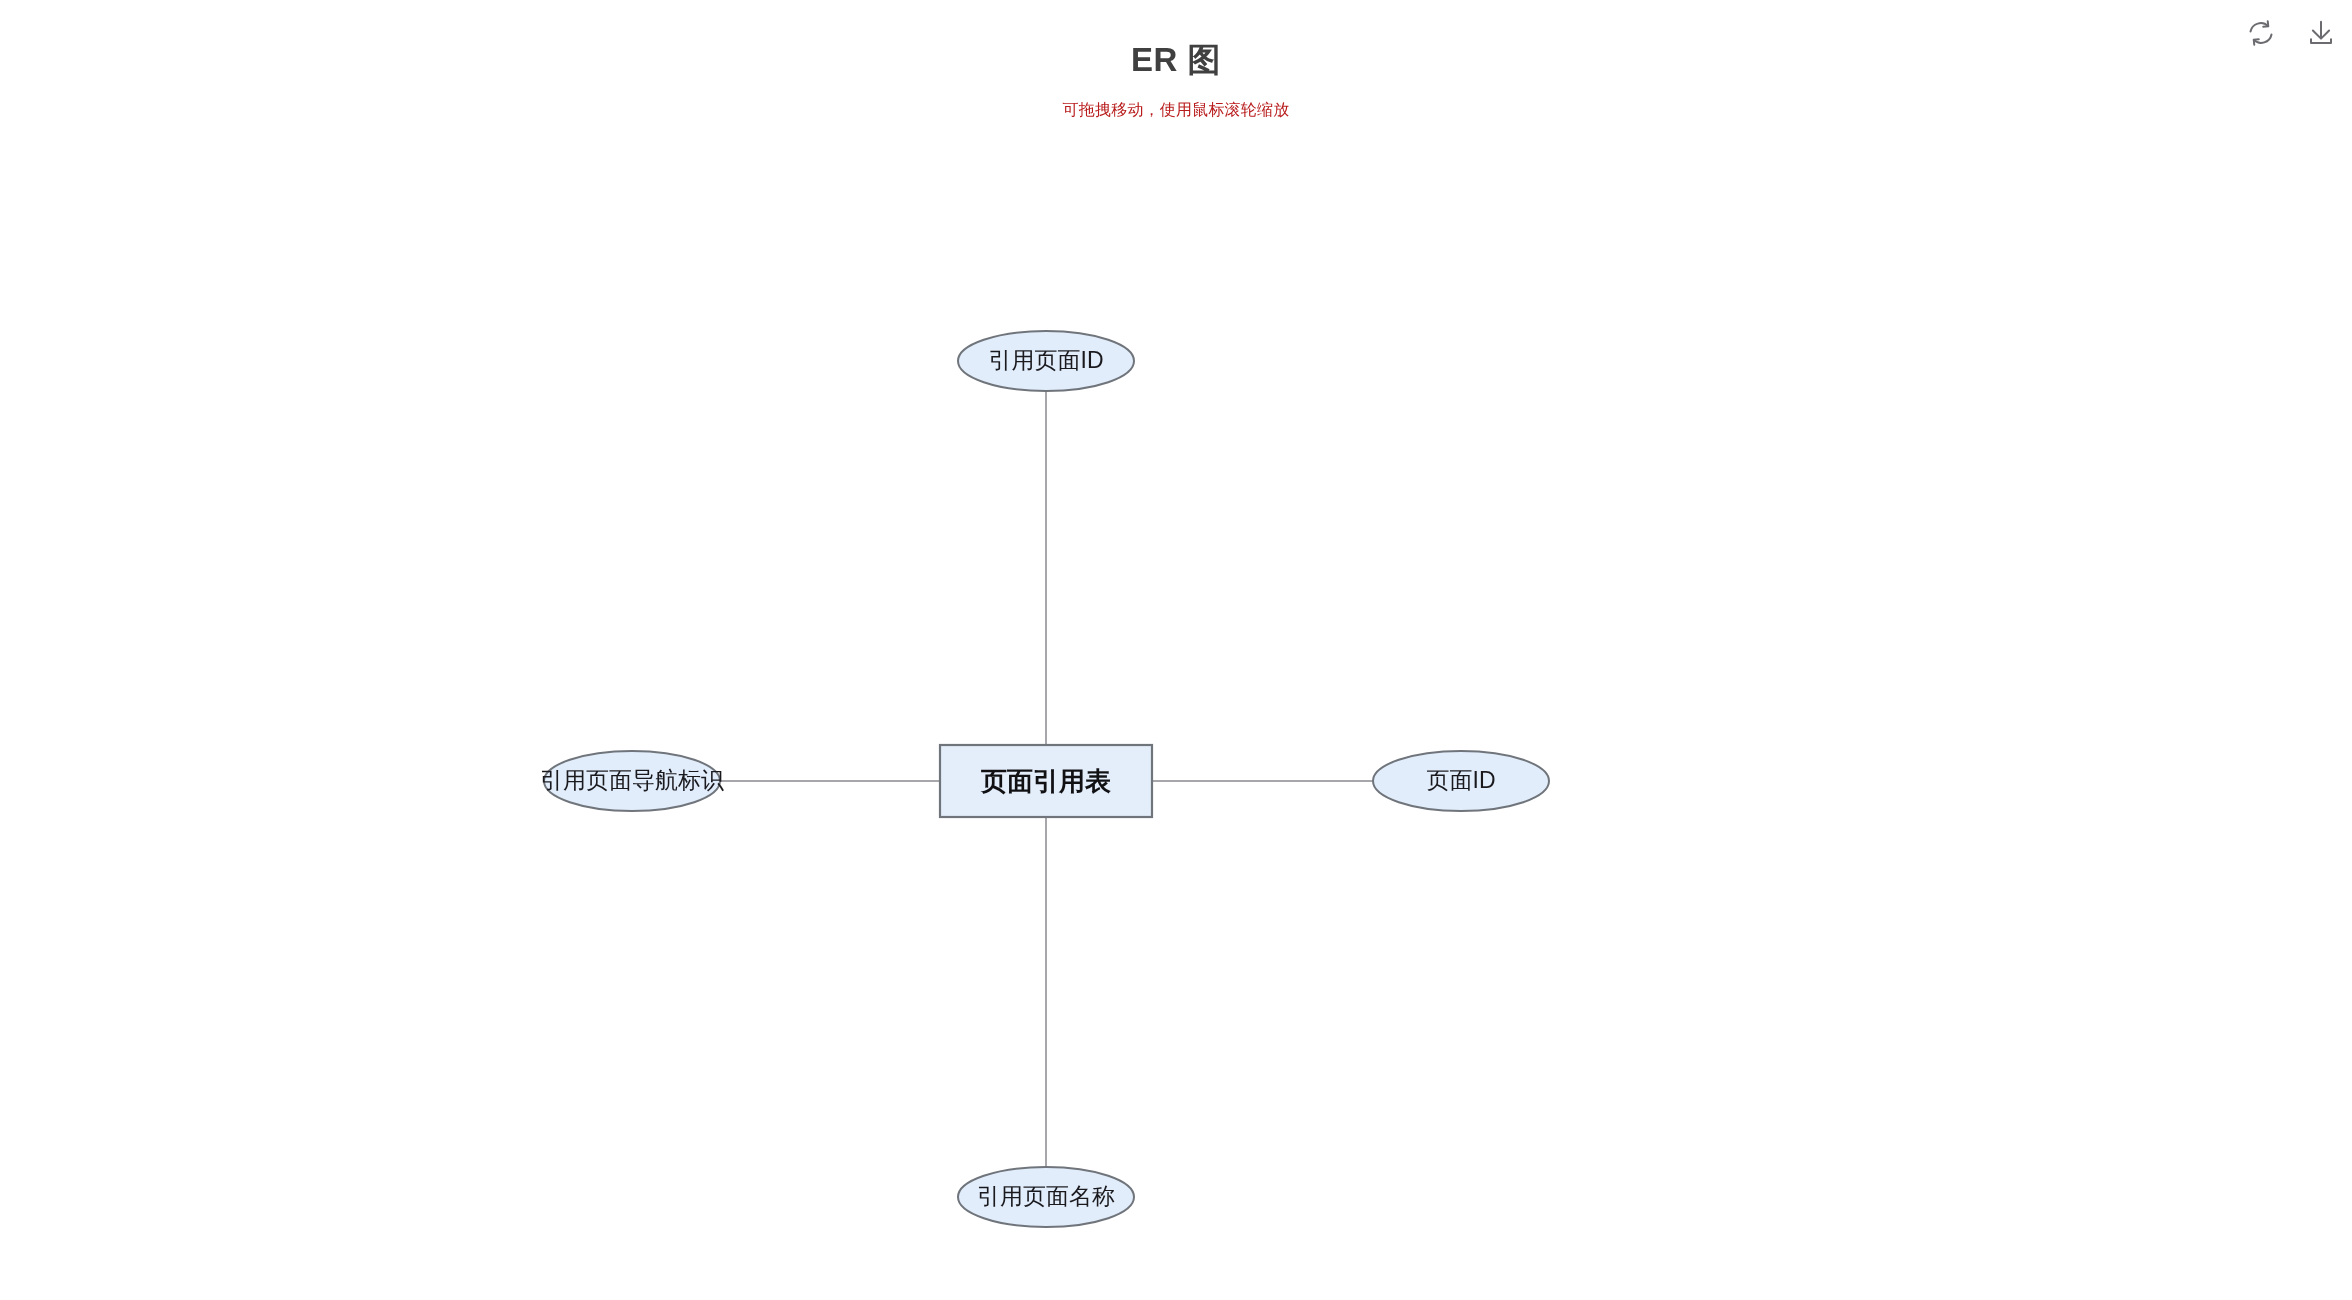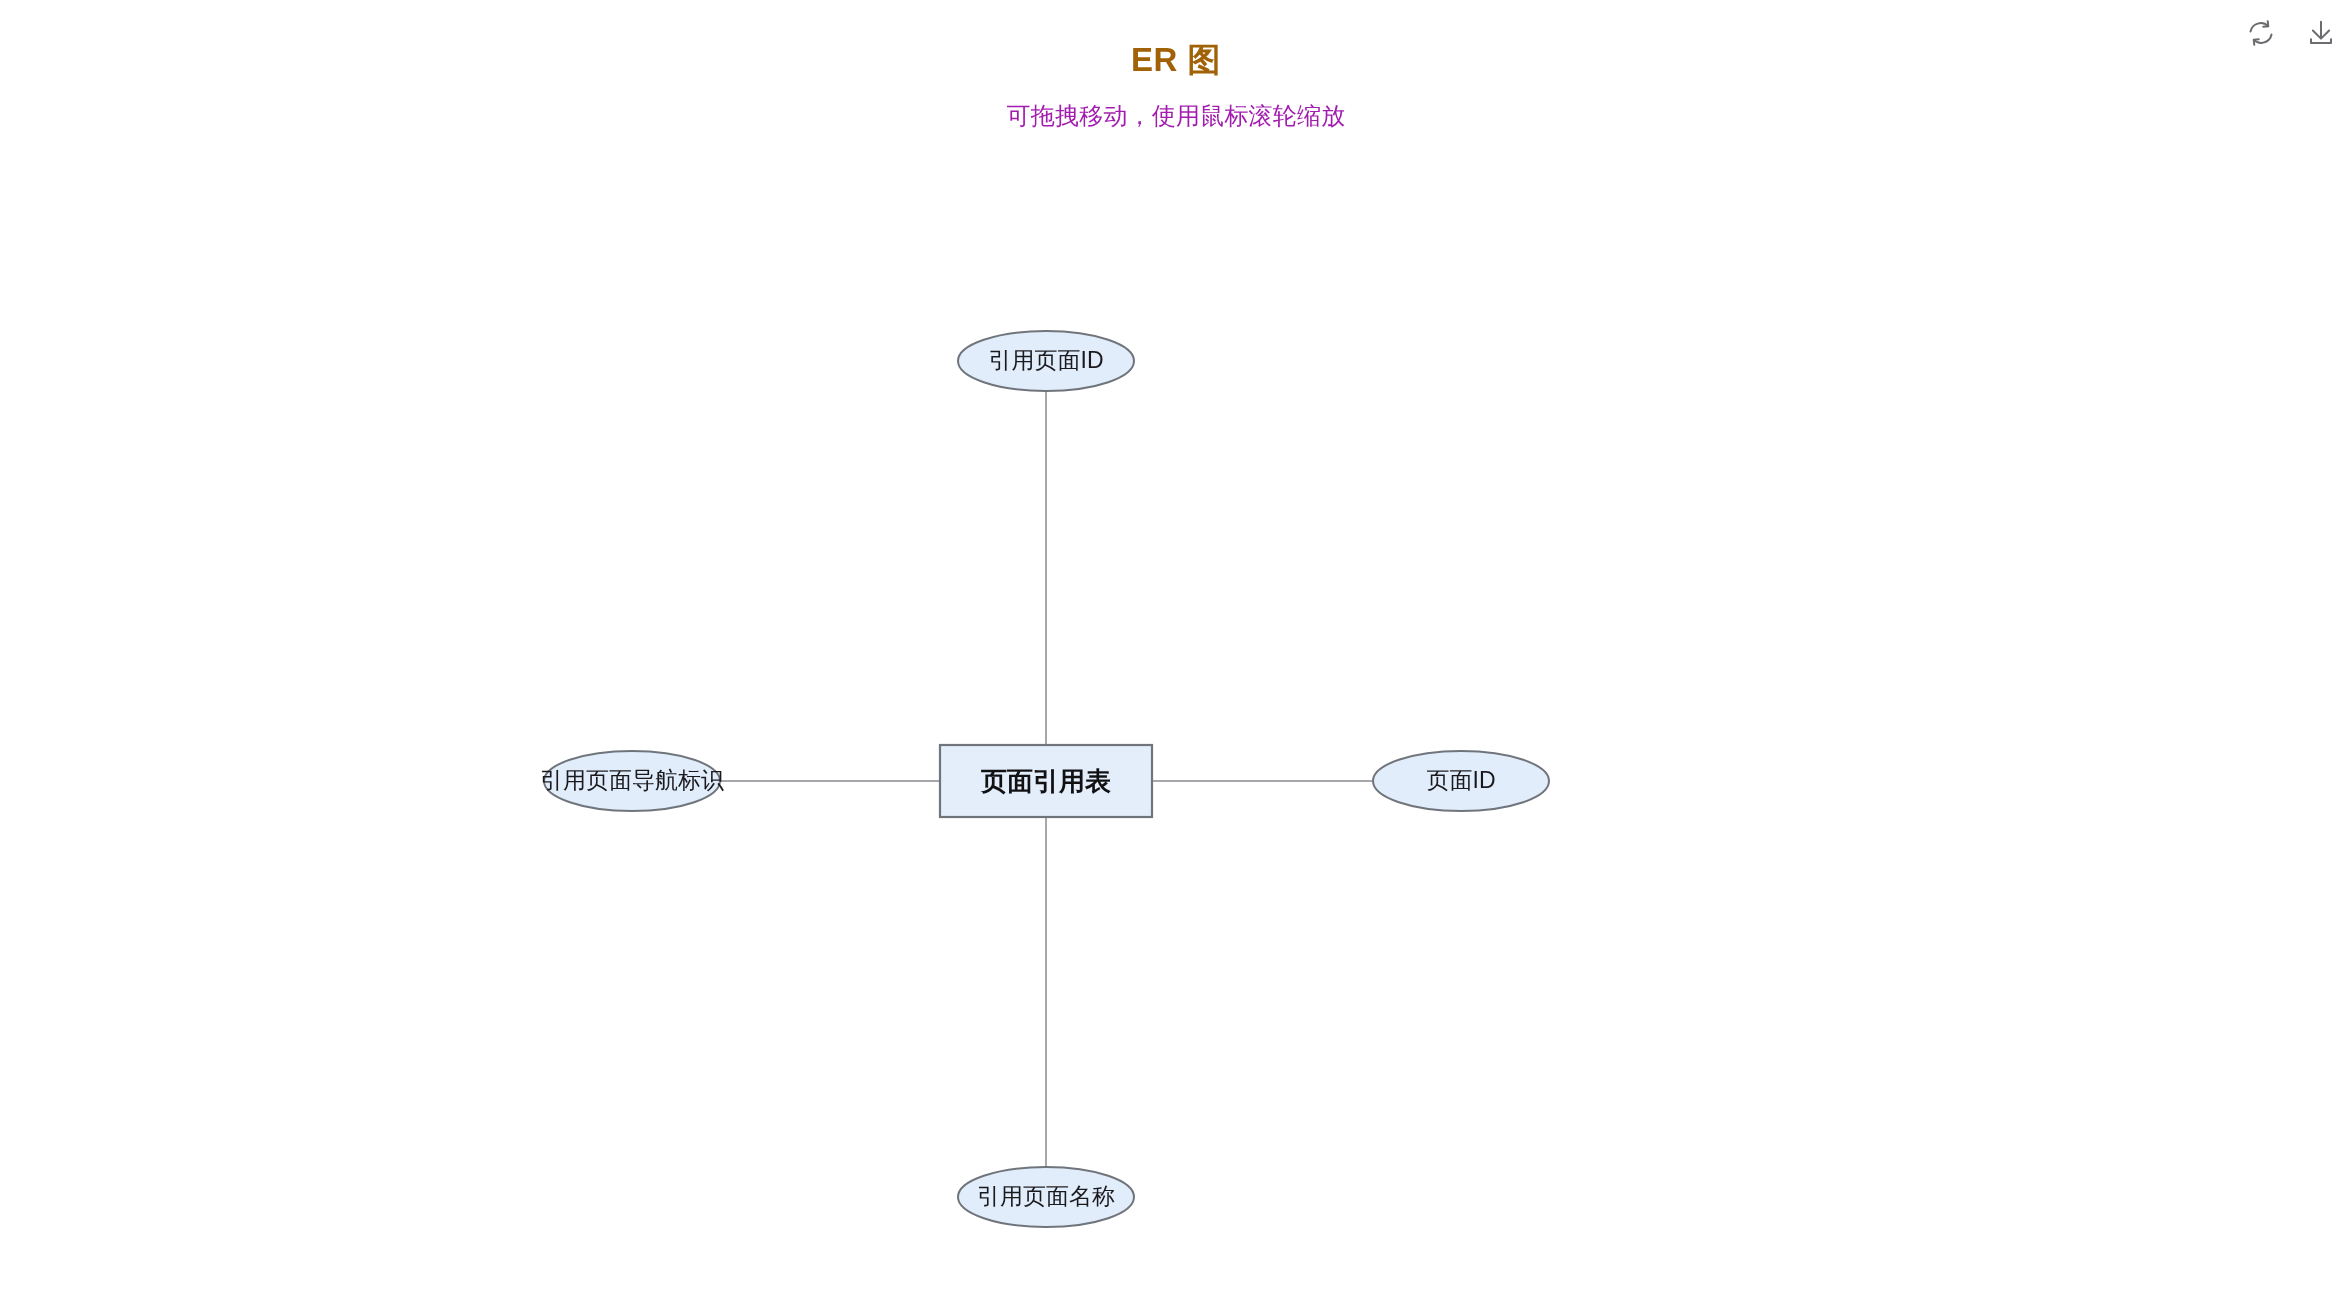--- a/index.html
+++ b/index.html
@@ -32,33 +32,33 @@
   }
 
   .page-title {
     position: absolute;
     top: 38px;
     left: 0;
     width: 2352px;
     text-align: center;
     font-size: 33px;
     font-weight: bold;
-    color: #a16207;
+    color: #404040;
     letter-spacing: 0.5px;
   }
 
   .page-subtitle {
     position: absolute;
     top: 100px;
     left: 0;
     width: 2352px;
     text-align: center;
-    font-size: 24px;
+    font-size: 16px;
     font-weight: normal;
-    color: #a21caf;
+    color: #b91c1c;
     letter-spacing: 0.2px;
   }
 
   
   .toolbar {
     position: absolute;
     top: 12px;
     right: 10px;
     display: flex;
     align-items: center;

